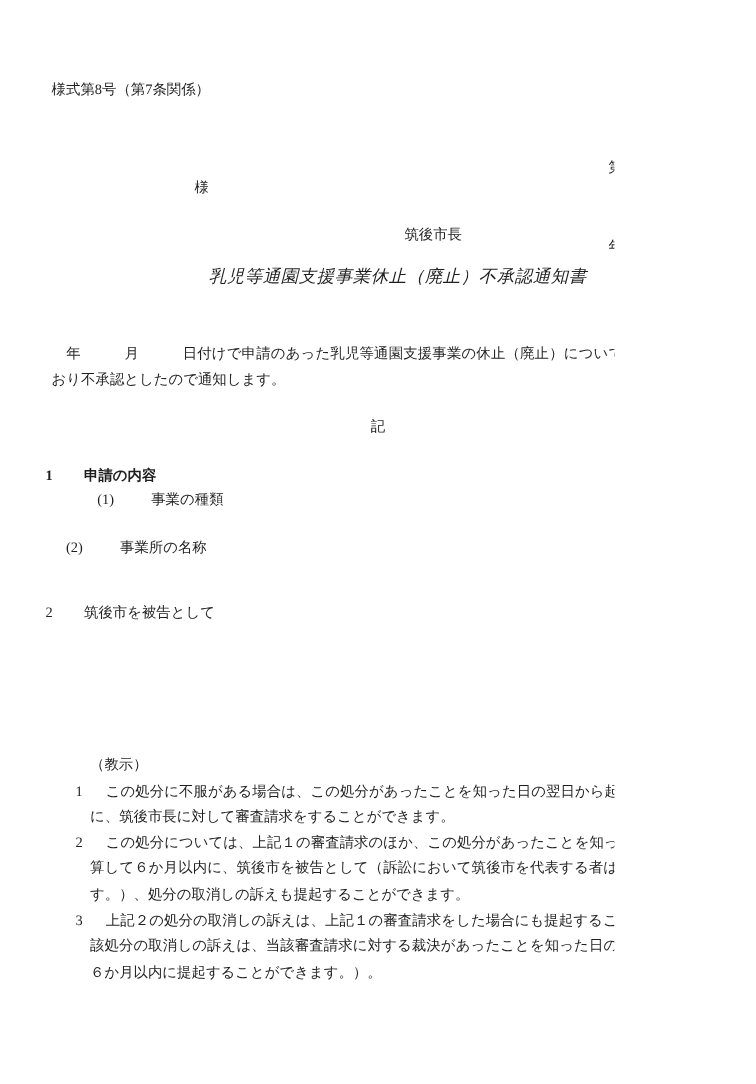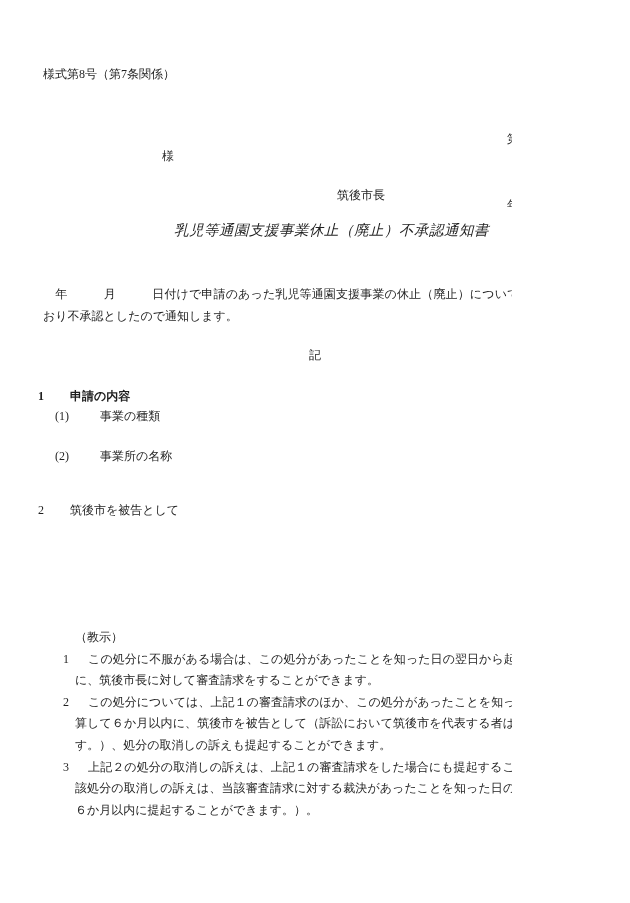--- a/index.html
+++ b/index.html
@@ -22,21 +22,21 @@
   .doc-title { left: 174px; top: 221px; font-size: 14.5px; letter-spacing: 0.5px; font-style: italic; }
 
   .body-par {
     left: 43px; top: 283px; width: 550px;
     line-height: 22px; text-align: justify;
   }
   .ki { left: 0; top: 347px; width: 630px; text-align: center; }
 
   .sec  { left: 38px; }
   .sec-1 { top: 388px; font-weight: bold; }
-  .sub-1 { top: 408px; }
+  .sub-1 { top: 408px; margin-left: 26px; }
   .sub-2 { top: 448px; }
   .sec-2 { top: 502px; }
   .sub  { left: 55px; }
   .num    { display: inline-block; width: 32px; }
   .subnum { display: inline-block; width: 45px; }
 
   .notice {
     left: 43px; top: 627px; width: 550px;
     line-height: 21.6px; text-align: justify; margin-left: 20px;
   }

